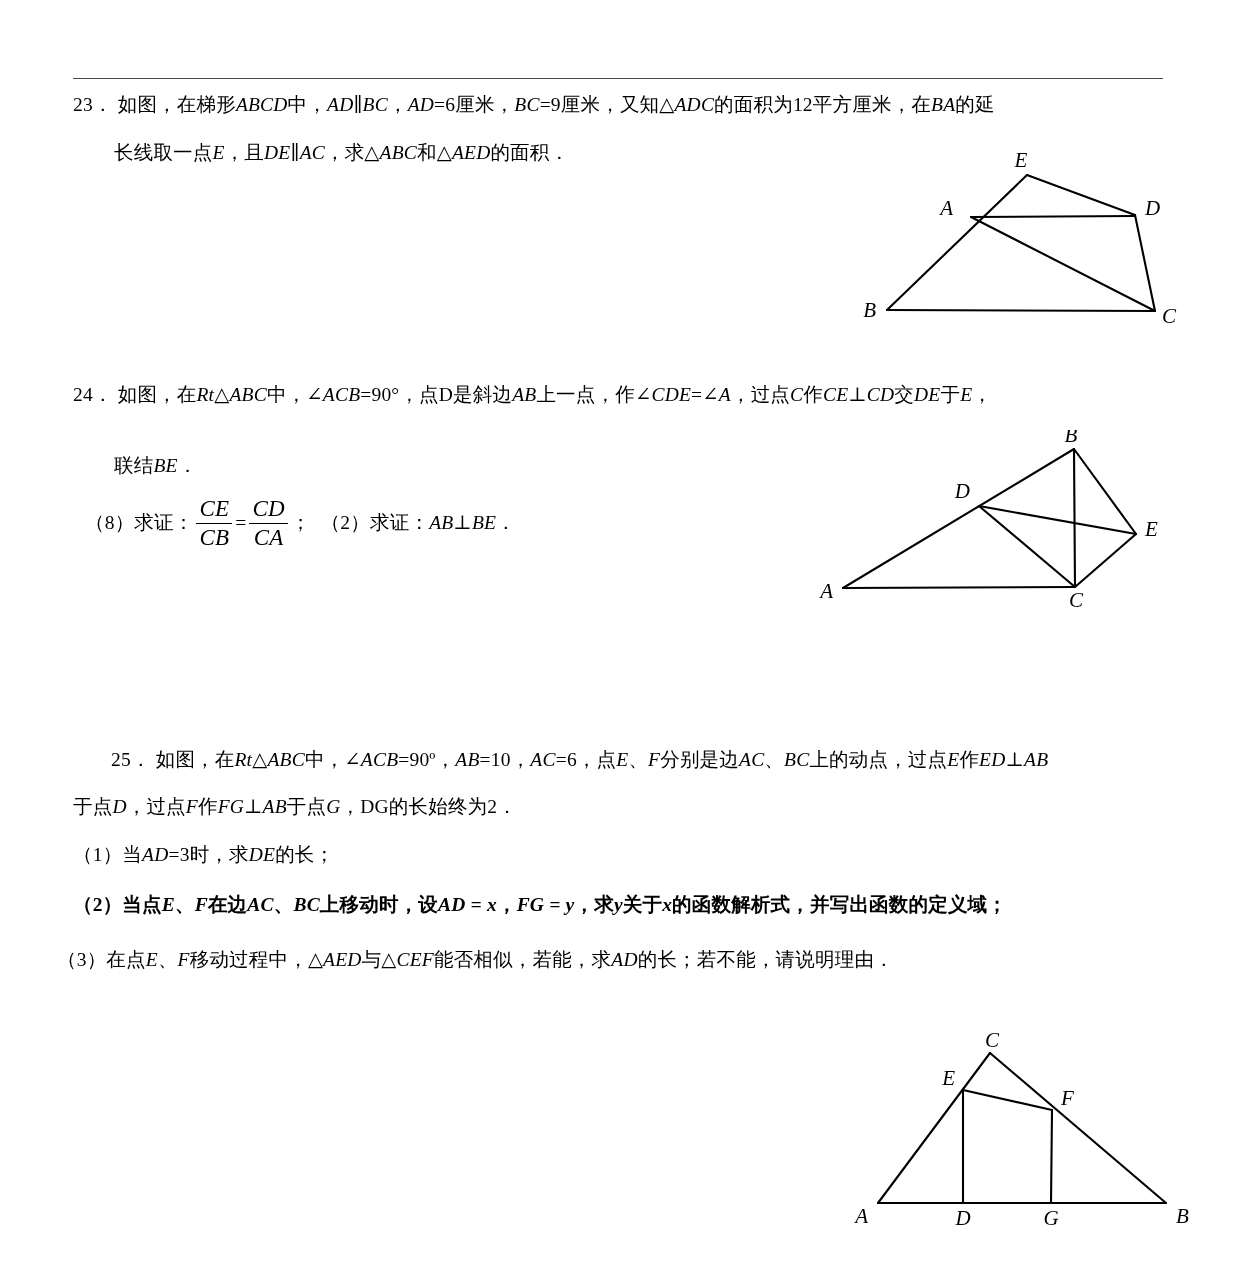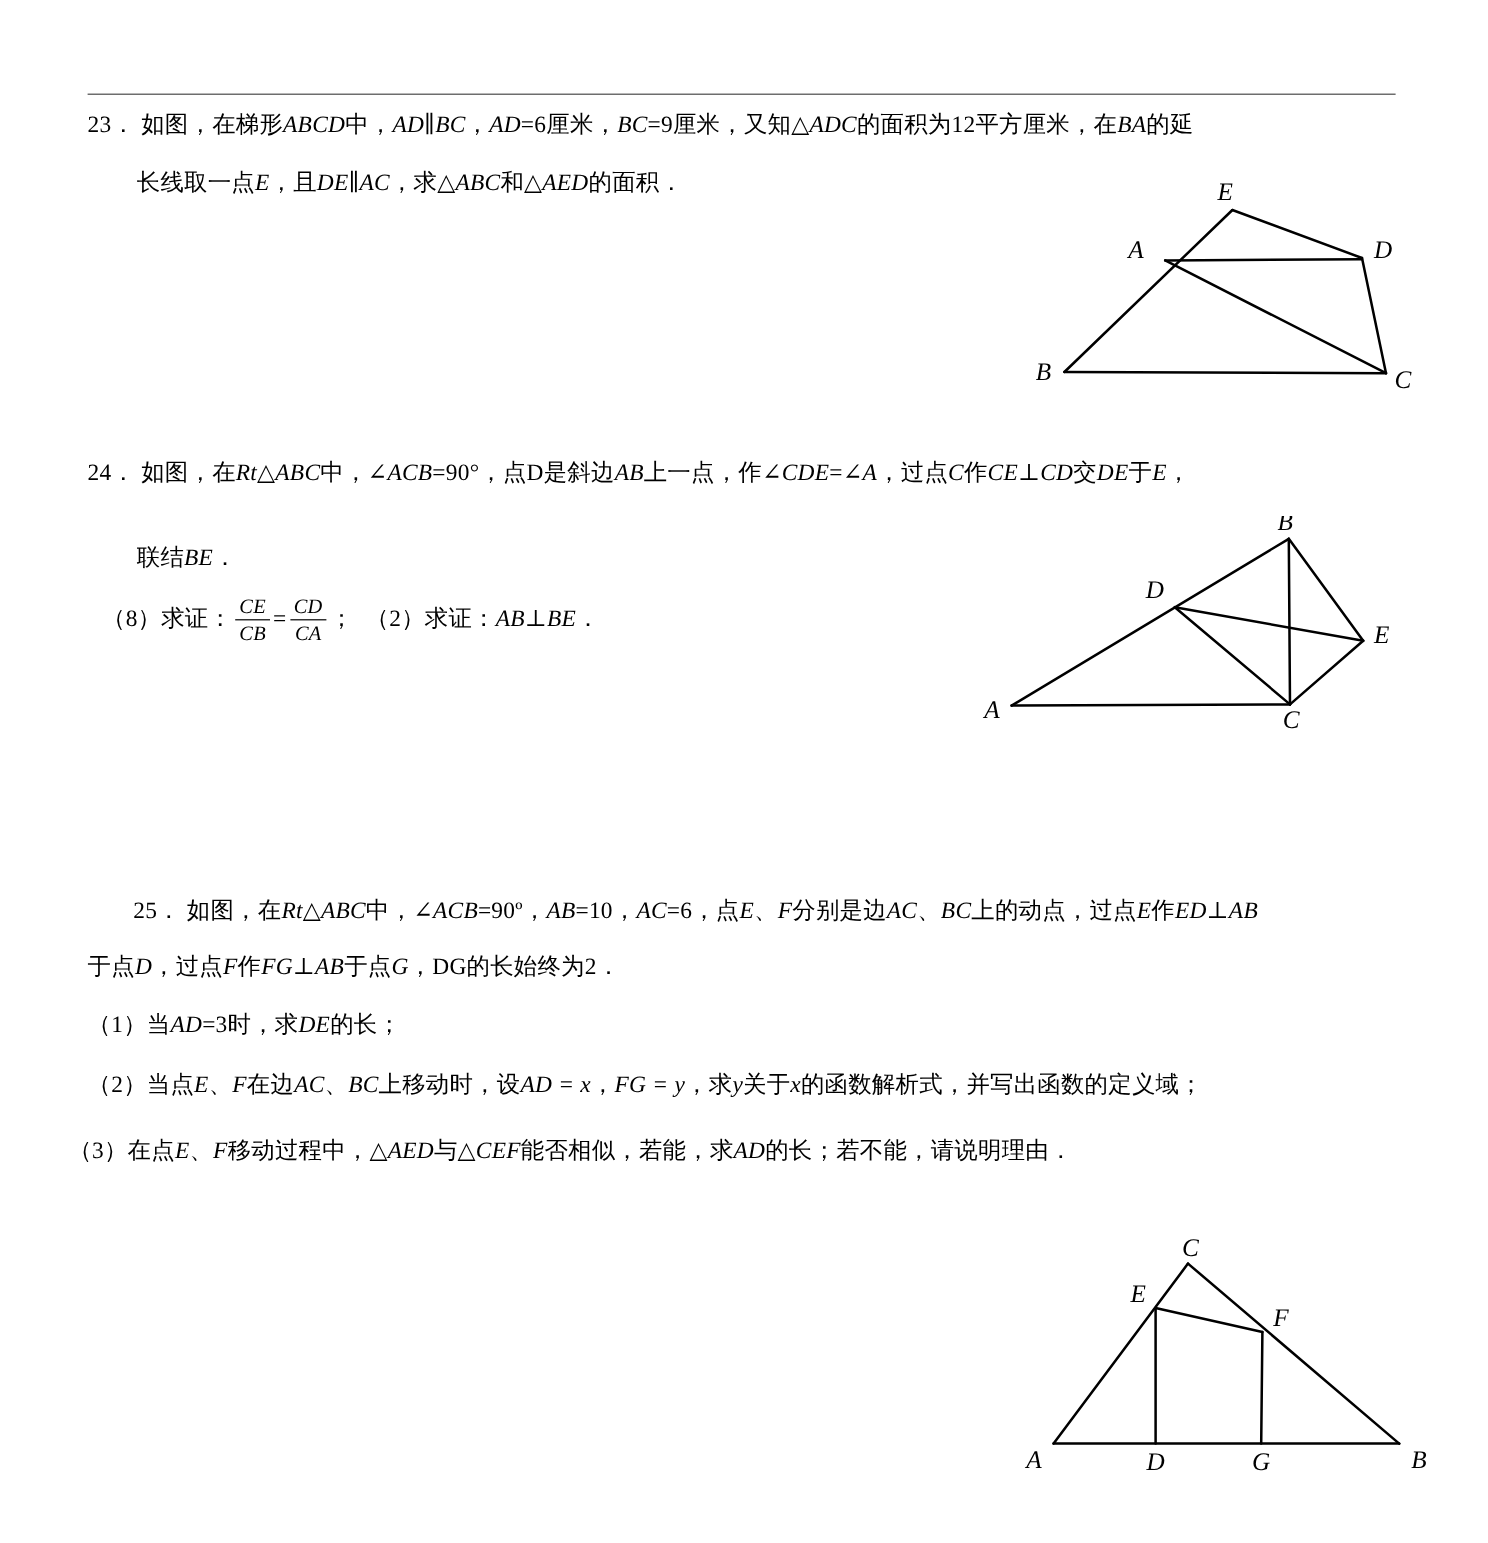--- a/index.html
+++ b/index.html
@@ -46,21 +46,21 @@
   }
   .num {
     font-style: normal;
   }
   
   .frac {
     display: inline-block;
     vertical-align: middle;
     text-align: center;
     font-style: italic;
-    font-size: 17px;
+    font-size: 23px;
     line-height: 1.12;
     margin: 0 3px;
     position: relative;
     top: -1px;
   }
   .frac .fnum {
     display: block;
     padding: 0 3px 1px 3px;
     border-bottom: 1.4px solid #000;
   }
@@ -164,21 +164,21 @@
     </div>
 
     <div class="line" style="left:73px; top:797px;">
       <span>于点</span><span class="itx">D</span><span>，过点</span><span class="itx">F</span><span>作</span><span class="itx">FG⊥AB</span><span>于点</span><span class="itx">G</span><span>，</span><span>DG</span><span>的长始终为</span><span>2</span><span>．</span>
     </div>
 
     <div class="line" style="left:73px; top:845px;">
       <span>（1）当</span><span class="itx">AD</span><span>=3</span><span>时，求</span><span class="itx">DE</span><span>的长；</span>
     </div>
 
-    <div class="line" style="left:73px; top:895px;">
+    <div class="line" style="left:73px; top:895px;font-weight:bold;">
       <span>（2）当点</span><span class="itx">E</span><span>、</span><span class="itx">F</span><span>在边</span><span class="itx">AC</span><span>、</span><span class="itx">BC</span><span>上移动时，设</span><span class="itx">AD = x</span><span>，</span><span class="itx">FG = y</span><span>，求</span><span class="itx">y</span><span>关于</span><span class="itx">x</span><span>的函数解析式，并写出函数的定义域；</span>
     </div>
 
     <div class="line" style="left:57px; top:950px;">
       <span>（3）在点</span><span class="itx">E</span><span>、</span><span class="itx">F</span><span>移动过程中，△</span><span class="itx">AED</span><span>与△</span><span class="itx">CEF</span><span>能否相似，若能，求</span><span class="itx">AD</span><span>的长；若不能，请说明理由．</span>
     </div>
 
     <div class="fig" style="left:845px; top:1025px;">
       <svg width="345" height="215" viewBox="0 0 345 215">
         <g fill="none" stroke="#000000" stroke-width="2.1" stroke-linecap="round" stroke-linejoin="round">

